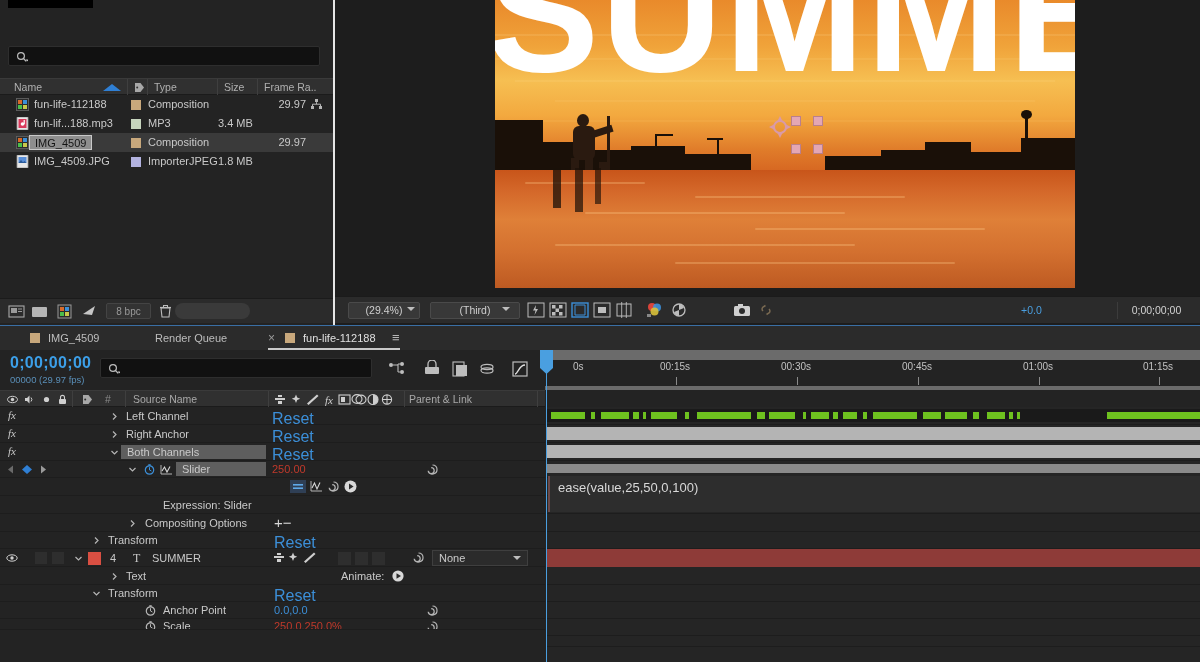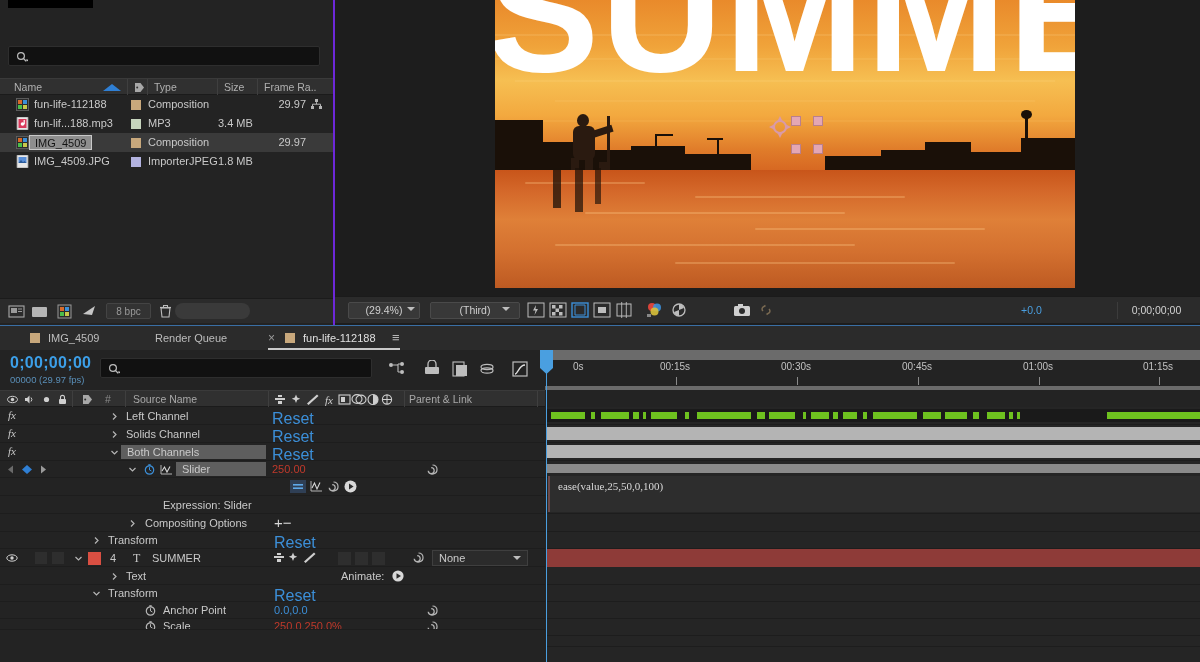--- a/index.html
+++ b/index.html
@@ -1,18 +1,18 @@
 <!DOCTYPE html>
 <html><head>
 <meta charset="utf-8">
 <style>
   * { box-sizing: border-box; margin:0; padding:0; }
   html,body { width:1200px; height:662px; overflow:hidden; background:#1e1e1e;
     font-family:"Liberation Sans", sans-serif; color:#c8c8c8; }
-  #app { position:relative; width:1200px; height:658px; background:#6d28d9; }
+  #app { position:relative; width:1200px; height:658px; background:#e5e5e5; }
 
   
   #project-panel { position:absolute; left:0; top:0; width:333px; height:326px; background:#232323; }
   #proj-thumb-area { position:absolute; left:0; top:0; width:333px; height:44px; background:#232323; }
   #proj-thumb { position:absolute; left:8px; top:-10px; width:85px; height:18px; background:#000; }
   #proj-search { position:absolute; left:8px; top:46px; width:312px; height:20px;
     background:#111; border:1px solid #2e2e2e; border-radius:2px; }
   #proj-search .mag { position:absolute; left:7px; top:4px; width:12px; height:12px; }
   #proj-search input { position:absolute; left:24px; top:0; width:280px; height:18px;
     background:transparent; border:0; outline:none; color:#bbb; font-size:11px;
@@ -153,22 +153,22 @@
 
   
   #tl-graph { position:absolute; left:546px; top:81px; width:654px; height:559px;
     background:#252525; border-left:1px solid #3a3a3a; }
   .grow { position:relative; width:654px; border-bottom:1px solid #1d1d1d; }
   .bar { position:absolute; left:0; top:2px; height:13px; width:654px; }
 
   
   #expr-box { position:absolute; left:548px; width:652px; background:#2d2d2d;
     border-left:2px solid #6b4a4a; }
-  #expr-text { position:absolute; left:8px; top:4px; font-size:11px; color:#d8d8d8;
-    font-family:Liberation Serif, serif; white-space:nowrap; }
+  #expr-text { position:absolute; left:8px; top:4px; font-size:13px; color:#d8d8d8;
+    font-family:Liberation Sans, sans-serif; white-space:nowrap; }
 
   
   #playhead { position:absolute; left:546px; top:24px; width:1px; height:616px; background:#4a9fe0; }
   #playhead-head { position:absolute; left:540px; top:34px; width:13px; height:14px; }
 
   svg { display:block; }
 </style>
 </head>
 <body>
 
@@ -542,21 +542,21 @@
         </svg>
         <span class="lbl" style="left:126px;top:3px;">Left Channel</span>
         <span class="reset" style="left:272px;top:3px;">Reset</span>
       </div>
 
       <div class="lrow" style="height:18px;">
         <span class="fxmark">fx</span>
         <svg class="disc" style="left:110px;top:5px;" viewBox="0 0 9 9">
           <path d="M3 1.5 L6 4.5 L3 7.5" fill="none" stroke="#b5b5b5" stroke-width="1.2"></path>
         </svg>
-        <span class="lbl" style="left:126px;top:3px;">Solids Channel</span>
+        <span class="lbl" style="left:126px;top:3px;">Right Anchor</span>
         <span class="reset" style="left:272px;top:3px;">Reset</span>
       </div>
 
       <div class="lrow" style="height:18px;">
         <span class="fxmark">fx</span>
         <svg class="disc" style="left:110px;top:5px;" viewBox="0 0 9 9">
           <path d="M1.5 3 L4.5 6 L7.5 3" fill="none" stroke="#b5b5b5" stroke-width="1.2"></path>
         </svg>
         <span class="lbl sel" style="left:121px;top:2px;width:145px;">Both Channels</span>
         <span class="reset" style="left:272px;top:3px;">Reset</span>

